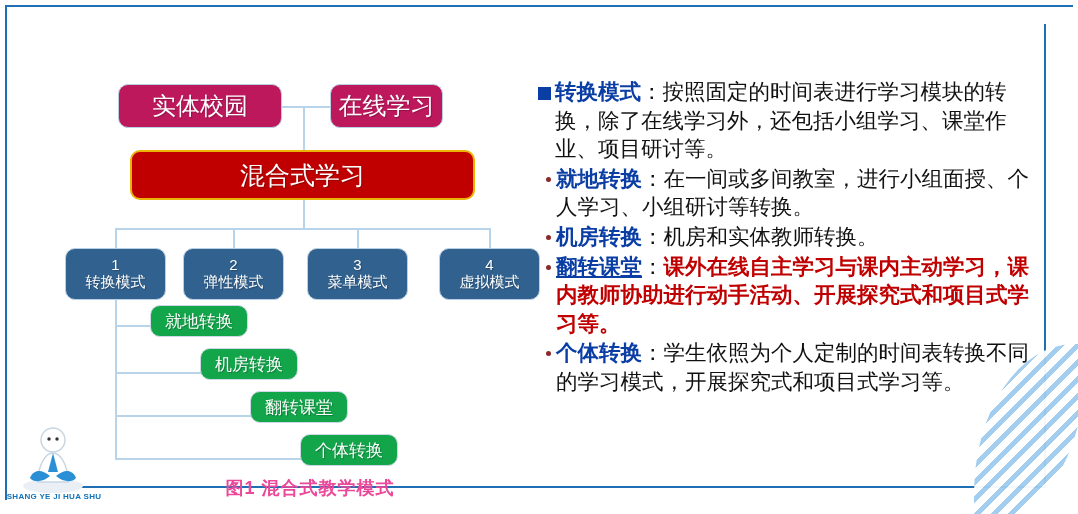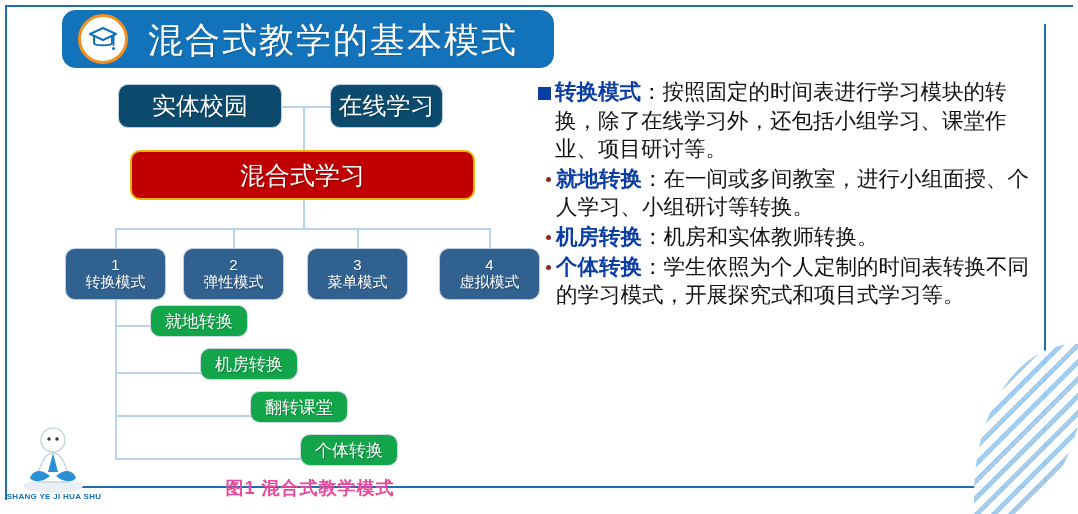--- a/index.html
+++ b/index.html
@@ -46,21 +46,21 @@
 
   
   .diagram{position:absolute;left:0;top:70px;width:530px;height:444px;}
   .node{
     position:absolute;box-sizing:border-box;color:#fff;text-align:center;
     border-radius:10px;display:flex;flex-direction:column;
     align-items:center;justify-content:center;
     border:1px solid #b9cfe3;
     text-shadow:1px 1px 1px rgba(0,0,0,.25);
   }
-  .n-light{background:#0c4a6e;font-size:24px;}
+  .n-light{background:#be185d;font-size:24px;}
   .n-red{background:#c00000;font-size:25px;border:2px solid #eab308;}
   .n-blue{background:#31618f;font-size:15px;line-height:1.12;}
   .n-green{background:#13a54a;font-size:17px;border:1px solid #cfd8e6;}
   .n-num{font-size:15px;line-height:1.1;}
 
   .ln{position:absolute;background:#b8d4ea;}
   .lnv{width:2px;}
   .lnh{height:2px;}
 
   .caption{
@@ -101,31 +101,20 @@
 
 <div class="slide">
 
   <div class="frame-left"></div>
   <div class="frame-top"></div>
   <div class="frame-right"></div>
   <div class="frame-bottom"></div>
 
   <div class="petal"></div>
 
-  <div class="banner">
-    <div class="banner-icon">
-      <svg width="30" height="28" viewBox="0 0 30 28" aria-hidden="true">
-        <path d="M15 3 L28 9 L15 15 L2 9 Z" fill="none" stroke="#1273ba" stroke-width="2" stroke-linejoin="round"></path>
-        <path d="M6 11.5 V18 C6 21 24 21 24 18 V11.5" fill="none" stroke="#1273ba" stroke-width="2" stroke-linejoin="round"></path>
-        <line x1="25.5" y1="10.5" x2="25.5" y2="20" stroke="#1273ba" stroke-width="2" stroke-linecap="round"></line>
-        <circle cx="25.5" cy="23.5" r="1.6" fill="#1273ba"></circle>
-      </svg>
-    </div>
-    <div class="banner-title">混合式教学的基本模式</div>
-  </div>
 
   <div class="diagram">
 
     <div class="ln lnh" style="left:280px;top:36px;width:52px;"></div>
 
     <div class="ln lnv" style="left:303px;top:36px;height:44px;"></div>
 
     <div class="node n-light" style="left:118px;top:14px;width:164px;height:44px;">
       <span>实体校园</span>
     </div>
@@ -216,20 +205,26 @@
       </span>
     </div>
 
     <div class="bullet-row">
       <span class="dot"></span>
       <span class="bullet-body">
         <span class="lbl-blue">机房转换</span><span>：</span><span>机房和实体教师转换。</span>
       </span>
     </div>
 
+    <div class="bullet-row">
+      <span class="dot"></span>
+      <span class="bullet-body">
+        <span class="lbl-blue-u">翻转课堂</span><span>：</span><span class="red-bold">课外在线自主学习与课内主动学习，课内教师协助进行动手活动、开展探究式和项目式学习等。</span>
+      </span>
+    </div>
 
     <div class="bullet-row">
       <span class="dot"></span>
       <span class="bullet-body">
         <span class="lbl-blue">个体转换</span><span>：</span><span>学生依照为个人定制的时间表转换不同的学习模式，开展探究式和项目式学习等。</span>
       </span>
     </div>
 
   </div>
 </div>

